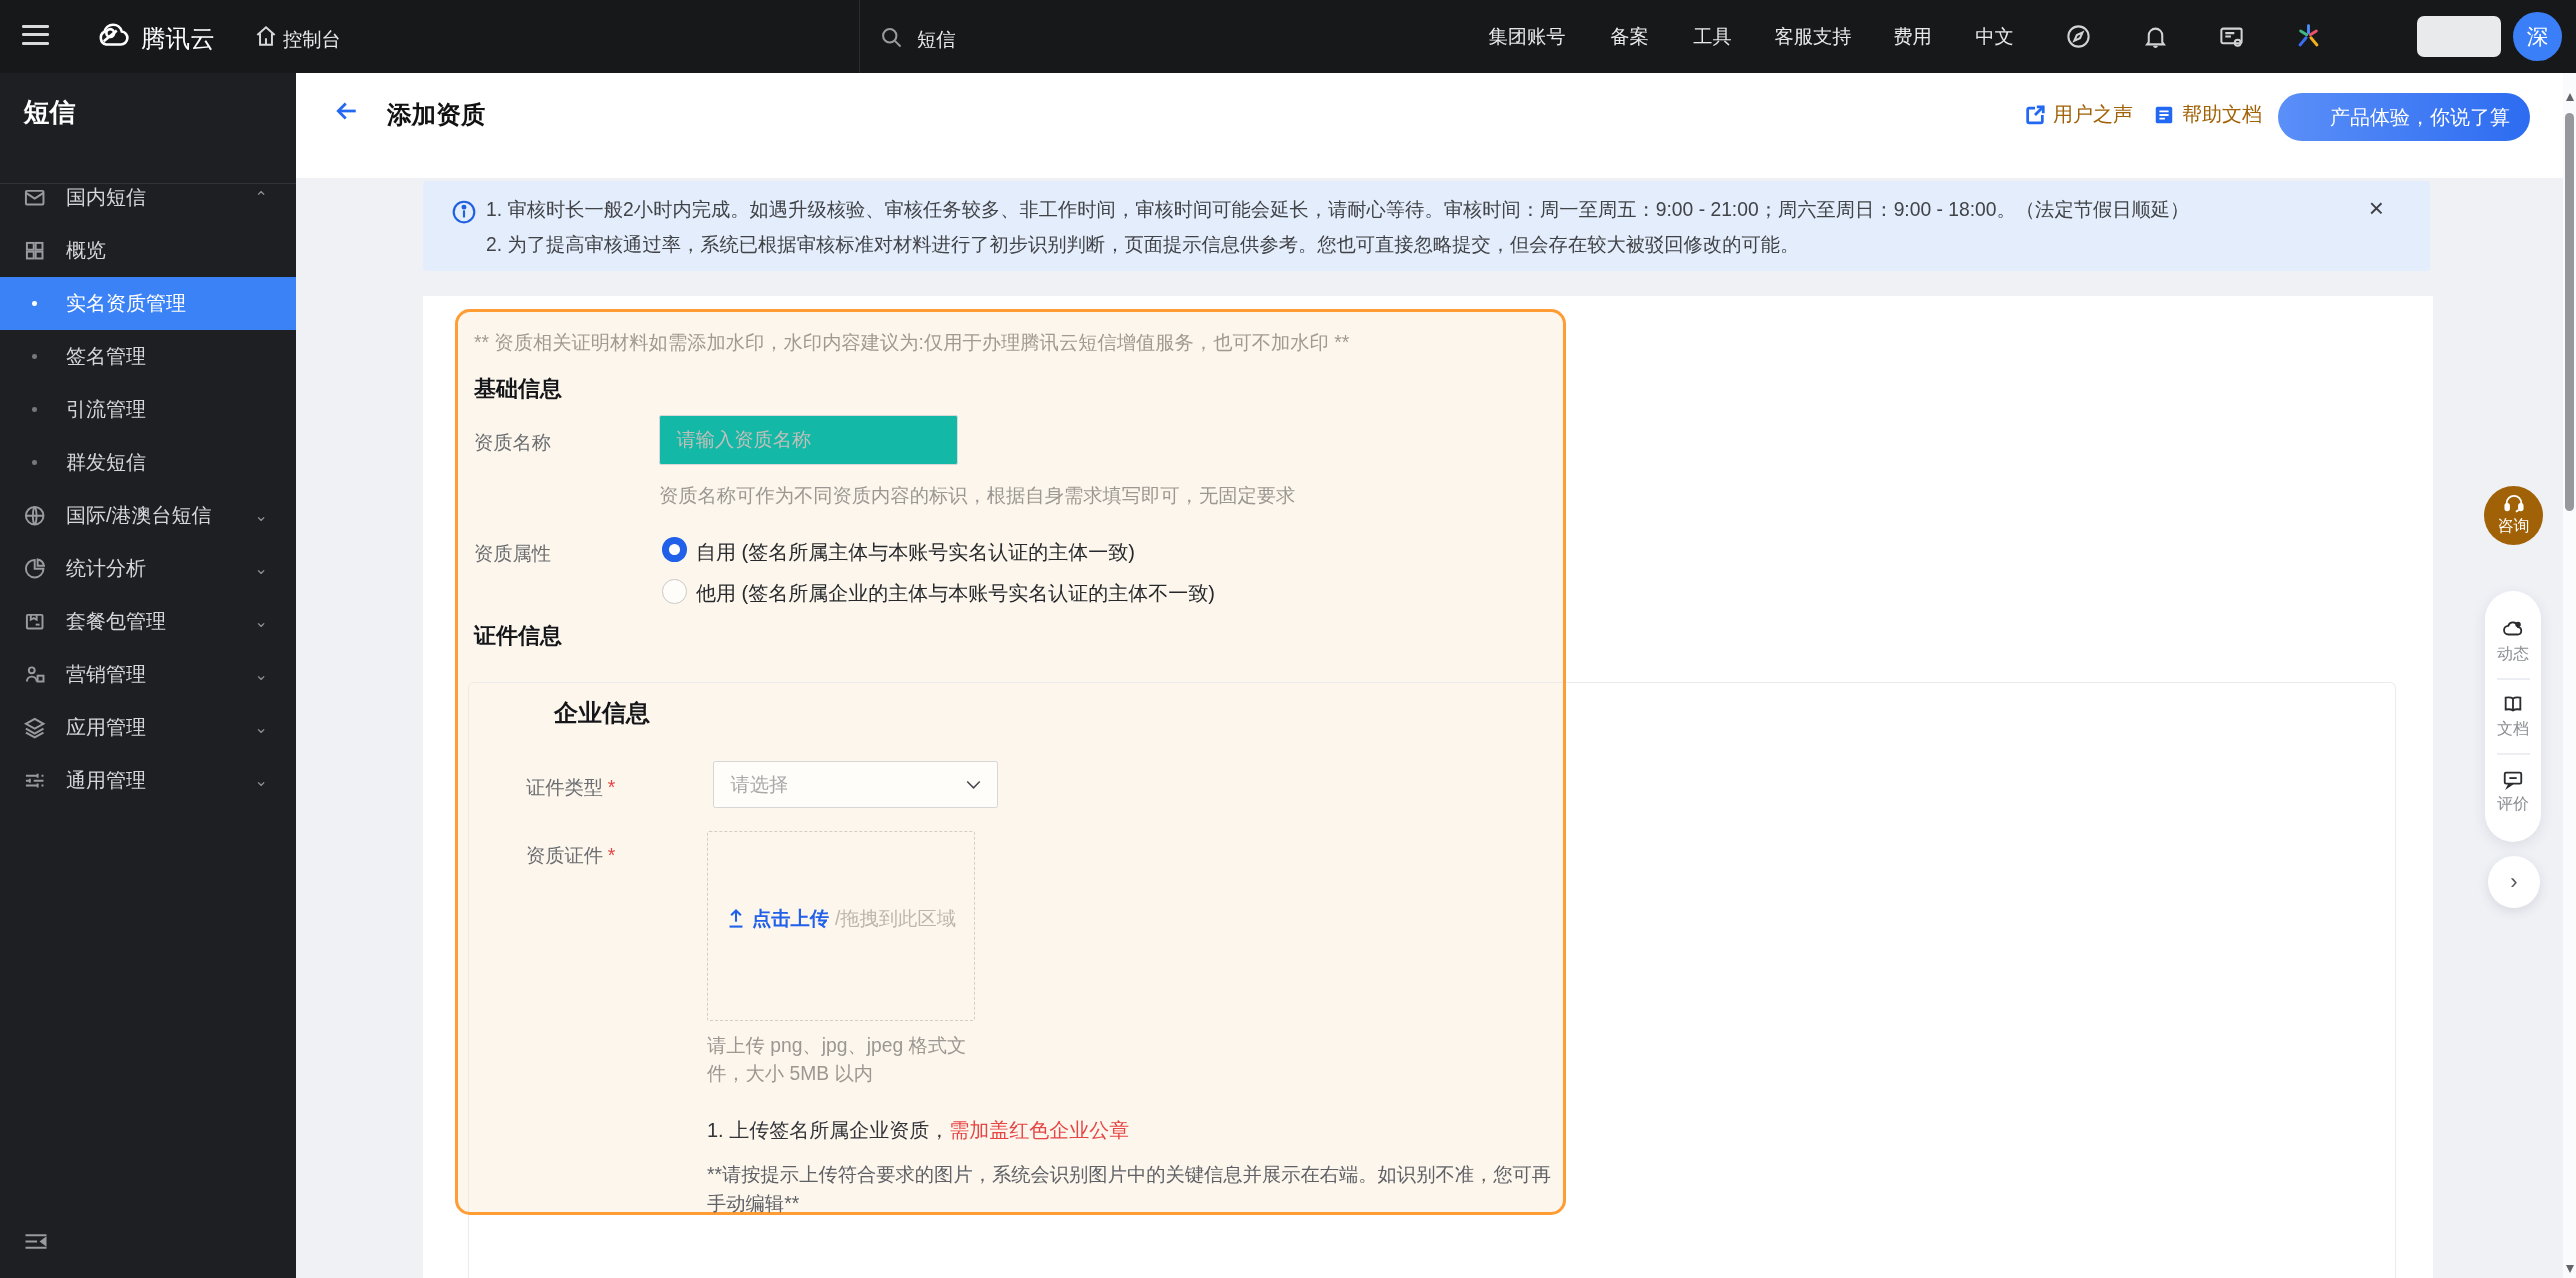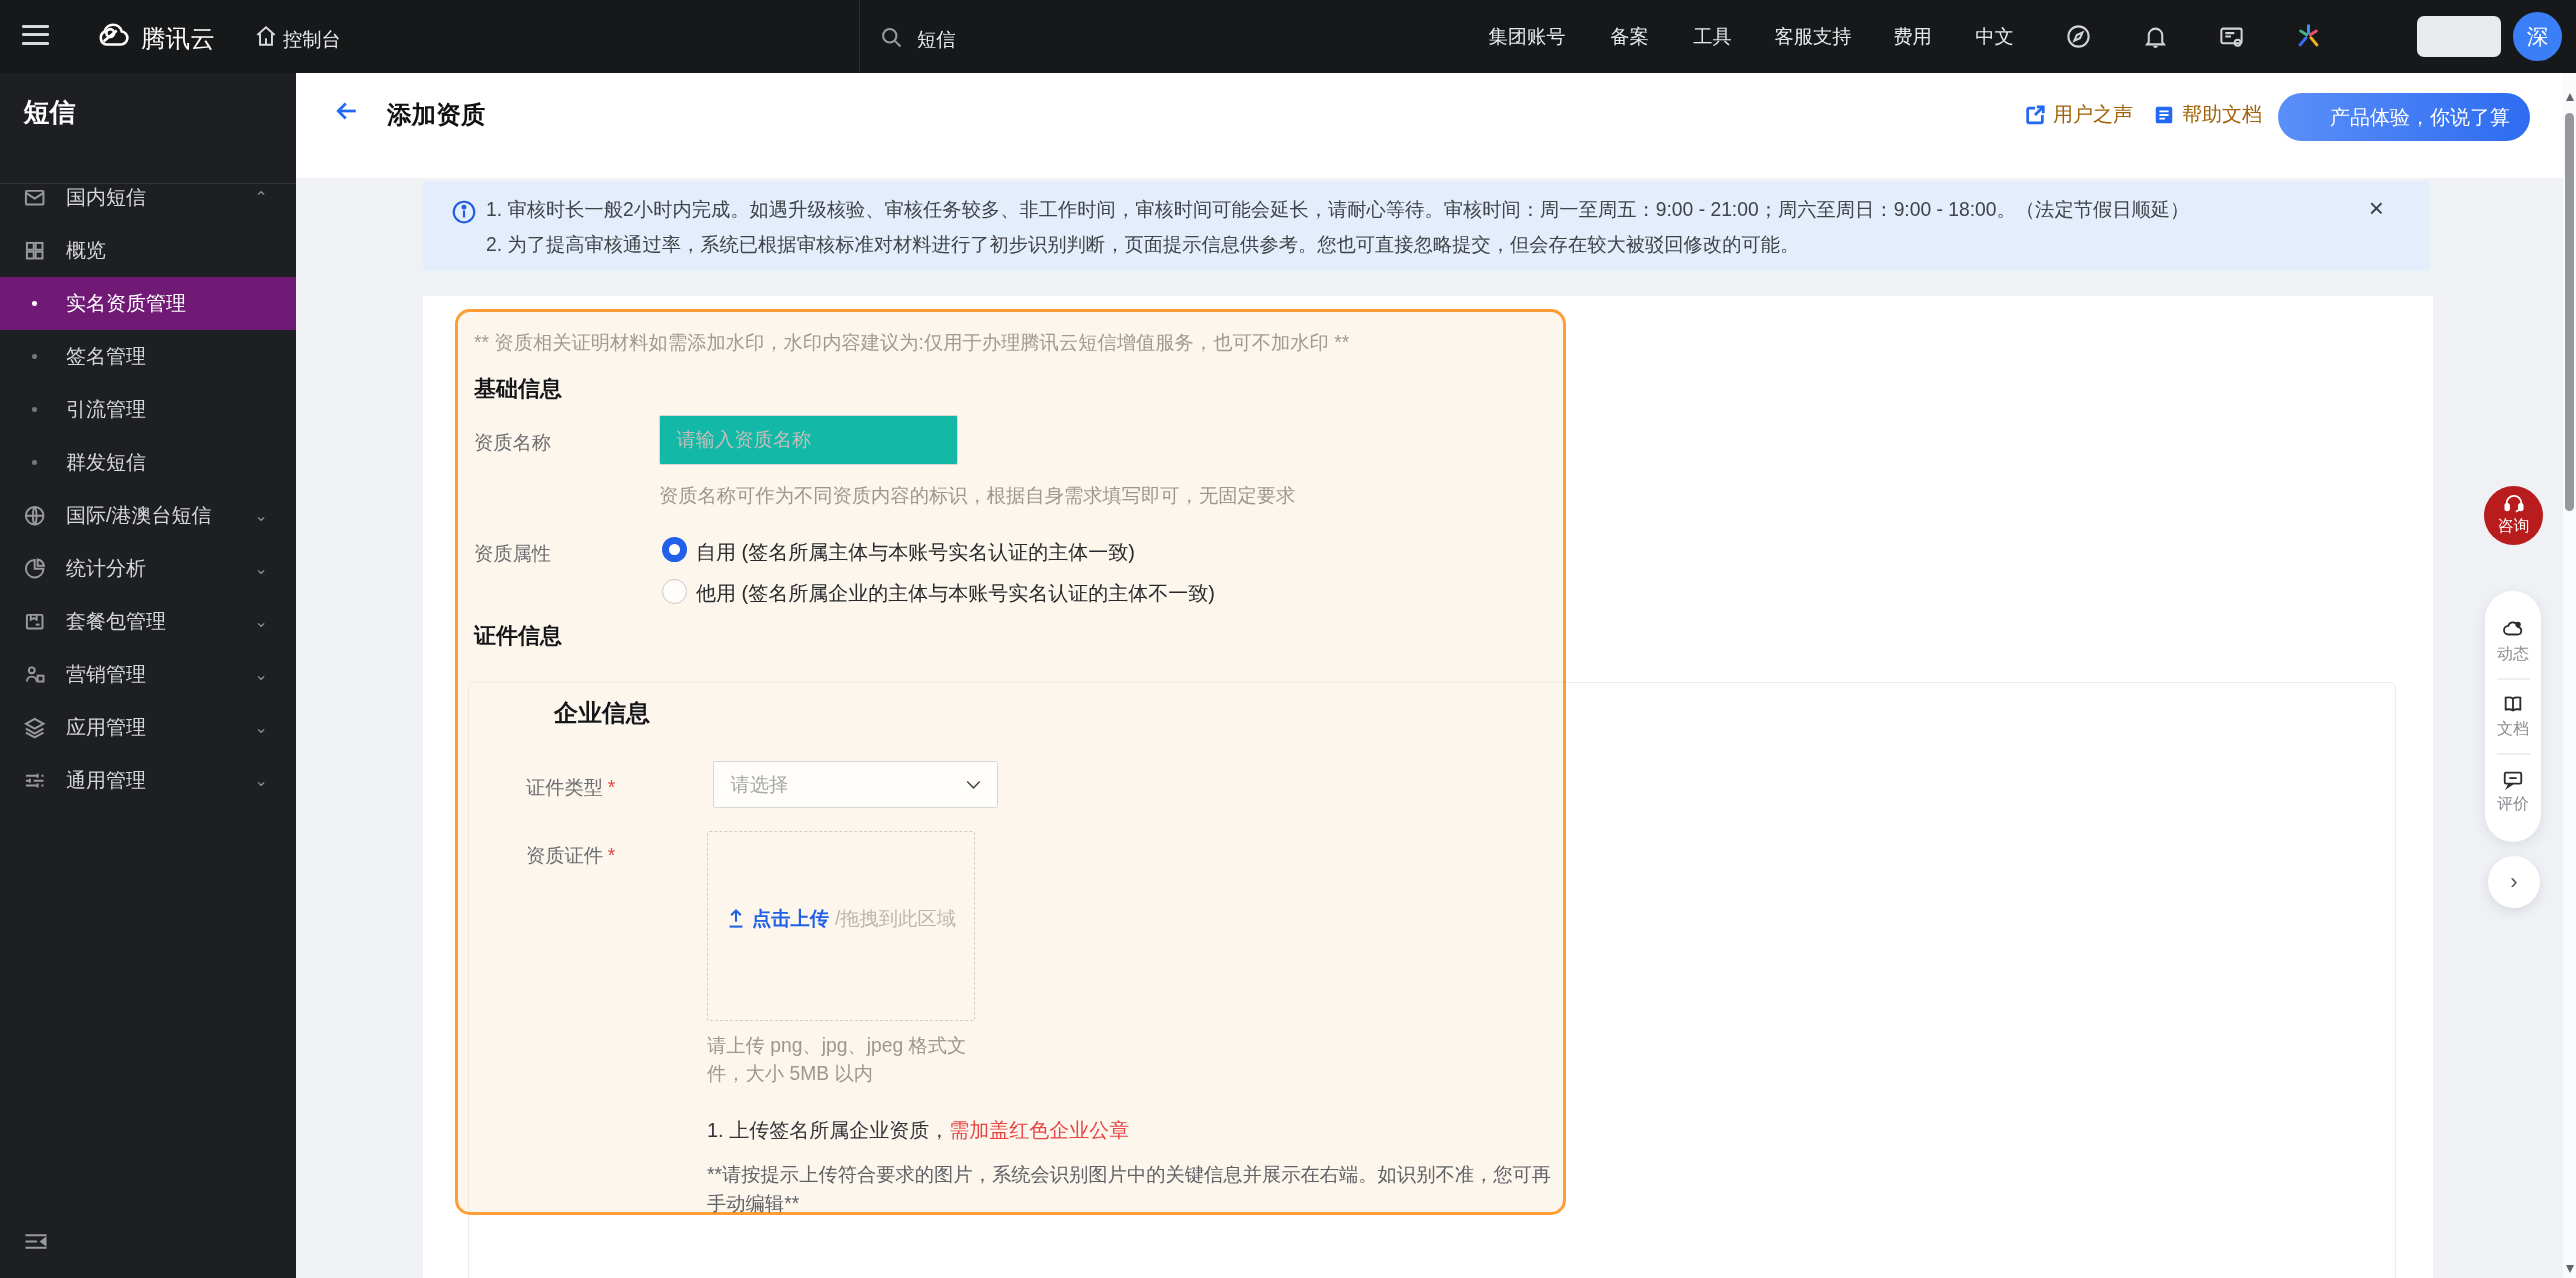--- a/index.html
+++ b/index.html
@@ -21,21 +21,21 @@
   
   .sidebar{position:absolute;left:0;top:73px;width:296px;height:1205px;background:#1e1f23;z-index:25;}
   .sidebar-title{position:absolute;left:23.4px;top:22px;font-size:26px;font-weight:bold;color:#fff;}
   .sidebar-divider{position:absolute;left:0;top:110px;width:296px;height:1.2px;background:#33343a;}
   .side-menu{position:absolute;left:0;top:98px;width:296px;}
   .side-row{height:53px;display:flex;align-items:center;position:relative;cursor:pointer;color:#d6d7d9;font-size:20px;}
   .side-row .sicon{position:absolute;left:23.4px;width:23.4px;height:23.4px;color:#9a9b9f;}
   .side-row .slabel{position:absolute;left:66px;white-space:nowrap;}
   .side-row .chev{position:absolute;right:28px;color:#8b8c90;font-size:16.4px;}
   .side-row.sub .bullet{position:absolute;left:32px;width:4.7px;height:4.7px;border-radius:50%;background:#77787c;}
-  .side-row.selected{background:#701a75;color:#fff;}
+  .side-row.selected{background:#3b82f6;color:#fff;}
   .side-row.selected .bullet{background:#fff;}
   .collapse-btn{position:absolute;left:23.4px;bottom:26px;width:26px;height:21px;color:#9a9b9f;cursor:pointer;}
 
   
   .headerband{position:absolute;left:296px;top:73px;width:2280px;height:105px;background:#fff;z-index:10;}
   .back-arrow{position:absolute;left:36px;top:23.4px;color:#2368f2;cursor:pointer;}
   .page-title{position:absolute;left:91px;top:24.6px;font-size:24.6px;font-weight:bold;color:#111;}
   .hlink{position:absolute;top:28px;display:flex;align-items:center;gap:7px;font-size:20px;color:#a16207;cursor:pointer;}
   .pillbtn{position:absolute;left:1982px;top:20px;width:252px;height:48px;border-radius:24.6px;
            background:linear-gradient(90deg,#5b8ff8,#2d6cf1);display:flex;align-items:center;justify-content:flex-end;
@@ -78,21 +78,21 @@
   .upload-drag{font-size:19.3px;color:#bcb6ac;}
   .red-note{color:#e64545;}
   .black-note{color:#33343a;}
 
   
   .arrow-head{position:absolute;left:1613px;top:654px;width:0;height:0;
               border-top:35px solid transparent;border-bottom:35px solid transparent;border-right:56px solid #ff9a2e;}
   .arrow-tail{position:absolute;left:1668px;top:673px;width:81px;height:33px;background:#ff9a2e;}
 
   
-  .consult-btn{position:absolute;left:2484px;top:486px;width:59px;height:59px;border-radius:50%;background:#b91c1c;
+  .consult-btn{position:absolute;left:2484px;top:486px;width:59px;height:59px;border-radius:50%;background:#a16207;
                display:flex;flex-direction:column;align-items:center;justify-content:center;color:#fff;cursor:pointer;z-index:20;}
   .consult-btn .clabel{font-size:16px;margin-top:1.2px;}
   .floatpill{position:absolute;left:2485px;top:591px;width:56px;height:251px;border-radius:28px;background:#fff;
              box-shadow:0 3.5px 14px rgba(40,50,80,.10);display:flex;flex-direction:column;align-items:center;
              justify-content:center;gap:13px;z-index:20;}
   .fp-item{display:flex;flex-direction:column;align-items:center;gap:4.7px;cursor:pointer;}
   .fp-item .ficon{width:22px;height:22px;color:#2b2c30;}
   .fp-item .flabel2{font-size:16px;color:#8c8e93;}
   .fp-div{width:33px;height:1.2px;background:#eceef3;}
   .float-chev{position:absolute;left:2488px;top:856px;width:52px;height:52px;border-radius:50%;background:#fff;

